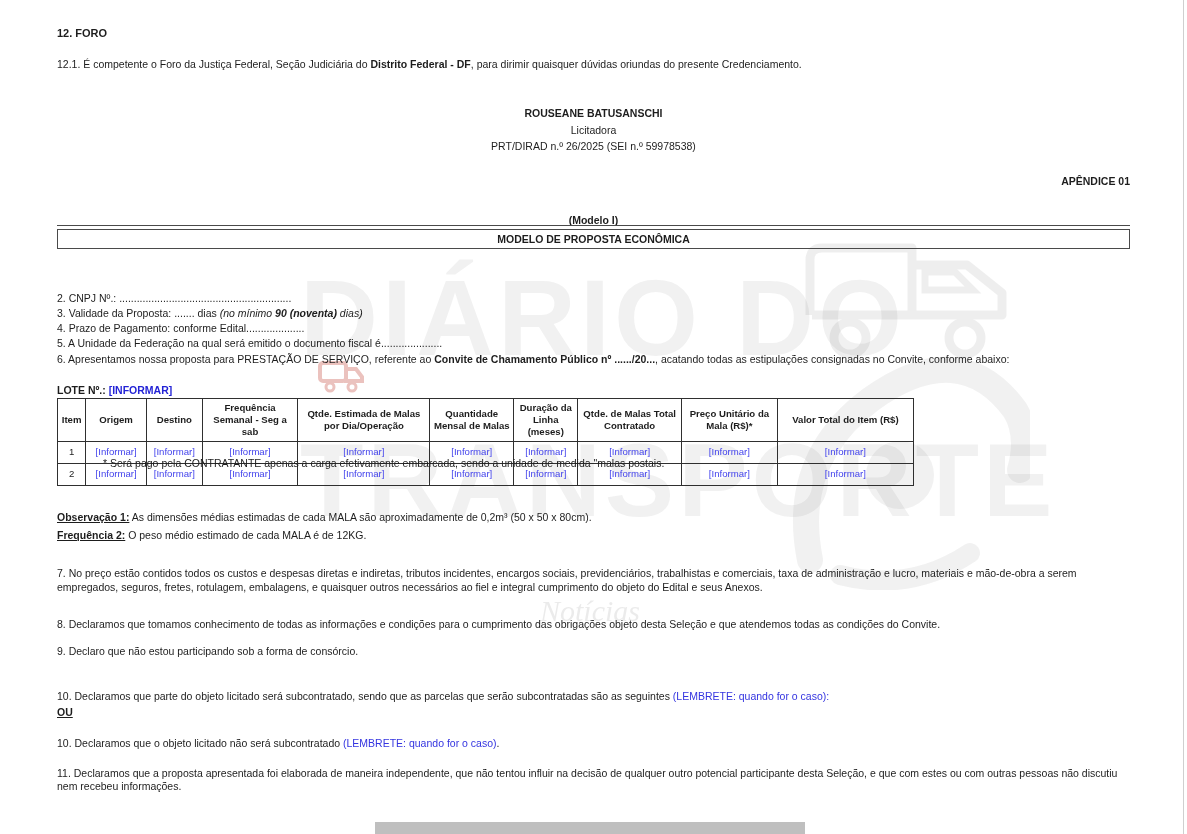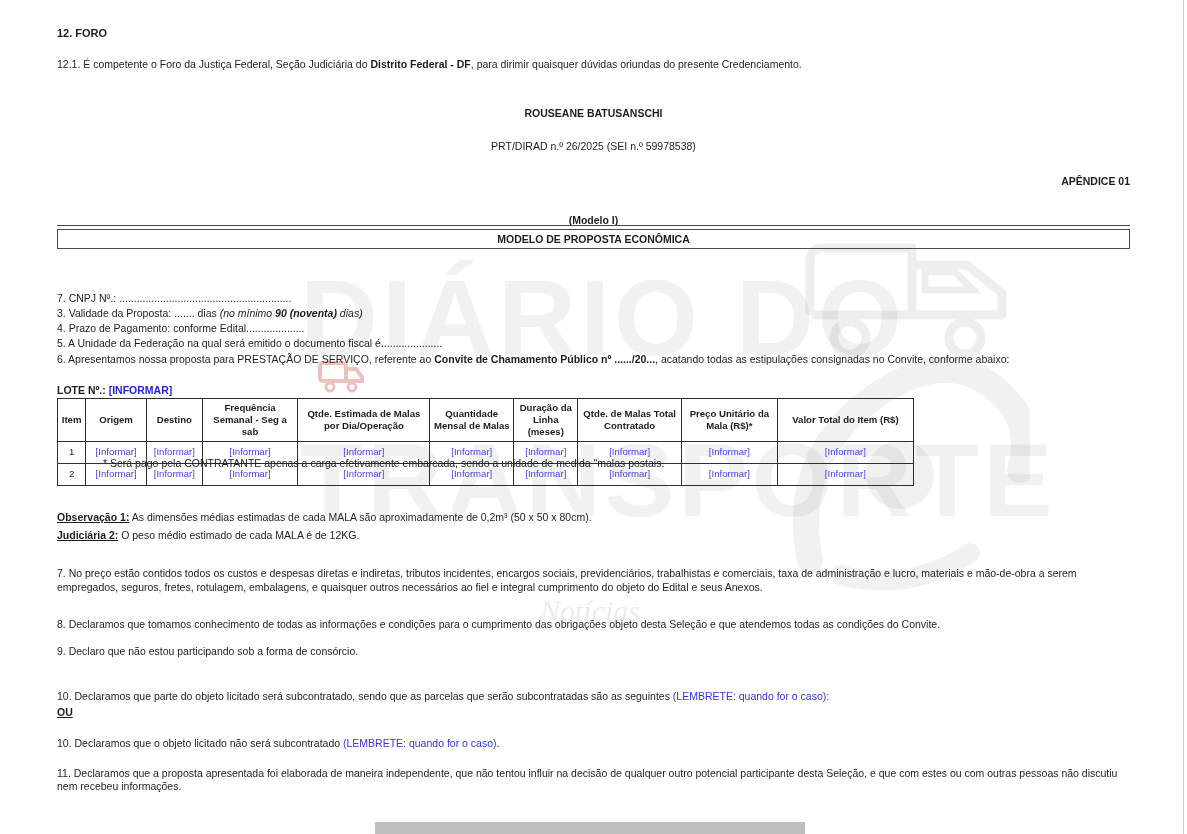--- a/index.html
+++ b/index.html
@@ -82,29 +82,30 @@
     </svg>
   </div>
 
   <div class="abs bold" style="top:27px; font-size:11px;">12. FORO</div>
 
   <div class="abs" style="top:58px;">
     <span>12.1. É competente o Foro da Justiça Federal, Seção Judiciária do </span><span class="bold">Distrito Federal - DF</span><span>, para dirimir quaisquer dúvidas oriundas do presente Credenciamento.</span>
   </div>
 
   <div class="abs center bold" style="top:107px;">ROUSEANE BATUSANSCHI</div>
+  <div class="abs center" style="top:124px;">Licitadora</div>
   <div class="abs center" style="top:140px;">PRT/DIRAD n.º 26/2025 (SEI n.º 59978538)</div>
 
   <div class="abs right bold" style="top:175px;">APÊNDICE 01</div>
 
   <div class="abs center bold" style="top:214px;">(Modelo I)</div>
   <div class="abs rule" style="top:225px;"></div>
   <div class="abs title-box" style="top:229px;">MODELO DE PROPOSTA ECONÔMICA</div>
 
-  <div class="abs" style="top:292px;">7. CNPJ Nº.: ...........................................................</div>
+  <div class="abs" style="top:292px;">2. CNPJ Nº.: ...........................................................</div>
   <div class="abs" style="top:307px;">
     <span>3. Validade da Proposta: ....... dias  </span><span class="italic">(no mínimo </span><span class="italic bold">90 (noventa)</span><span class="italic"> dias)</span>
   </div>
   <div class="abs" style="top:322px;">4. Prazo de Pagamento: conforme Edital....................</div>
   <div class="abs" style="top:337px;">5.  A Unidade da Federação na qual será emitido o documento fiscal é.....................</div>
   <div class="abs" style="top:353px;">
     <span>6. Apresentamos nossa proposta para PRESTAÇÃO DE SERVIÇO, referente ao </span><span class="bold">Convite de Chamamento Público nº ....../20...</span><span>, acatando todas as estipulações consignadas no Convite, conforme abaixo:</span>
   </div>
 
   <div class="abs" style="top:384px;">
@@ -166,21 +167,21 @@
           </tr>
         </tbody>
     </table>
   </div>
 
   <div class="abs" style="top:457px;margin-left:46px;">* Será pago pela CONTRATANTE apenas a carga efetivamente embarcada, sendo a unidade de medida "malas postais.</div>
   <div class="abs" style="top:511px;">
     <span class="bold underline">Observação 1:</span><span> As dimensões médias estimadas de cada MALA são aproximadamente de 0,2m³ (50 x 50 x 80cm).</span>
   </div>
   <div class="abs" style="top:529px;">
-    <span class="bold underline">Judiciária 2:</span><span> O peso médio estimado de cada MALA é de 12KG.</span>
+    <span class="bold underline">Frequência 2:</span><span> O peso médio estimado de cada MALA é de 12KG.</span>
   </div>
 
   <div class="abs p7" style="top:566px;">7. No preço estão contidos todos os custos e despesas diretas e indiretas, tributos incidentes, encargos sociais, previdenciários, trabalhistas e comerciais, taxa de administração e lucro, materiais e mão-de-obra a serem empregados, seguros, fretes, rotulagem, embalagens, e quaisquer outros necessários ao fiel e integral cumprimento do objeto do Edital e seus Anexos.</div>
   <div class="abs" style="top:618px;">8. Declaramos que tomamos conhecimento de todas as informações e condições para o cumprimento das obrigações objeto desta Seleção e que atendemos todas as condições do Convite.</div>
   <div class="abs" style="top:645px;">9. Declaro que não estou participando sob a forma de consórcio.</div>
   <div class="abs" style="top:690px;">
     <span>10. Declaramos que parte do objeto licitado será subcontratado, sendo que as parcelas que serão subcontratadas são as seguintes </span><span class="blue">(LEMBRETE: quando for o caso):</span>
   </div>
   <div class="abs bold underline" style="top:706px;">OU</div>
   <div class="abs" style="top:737px;">

